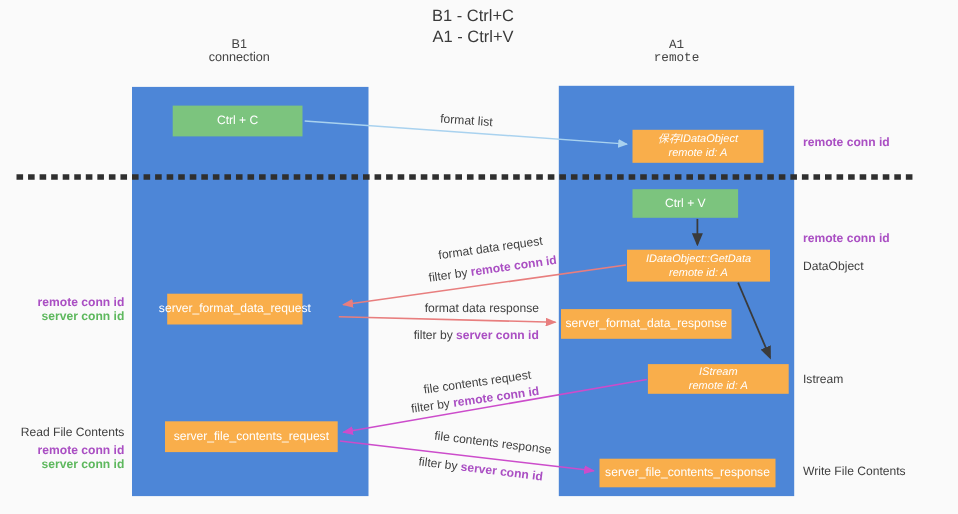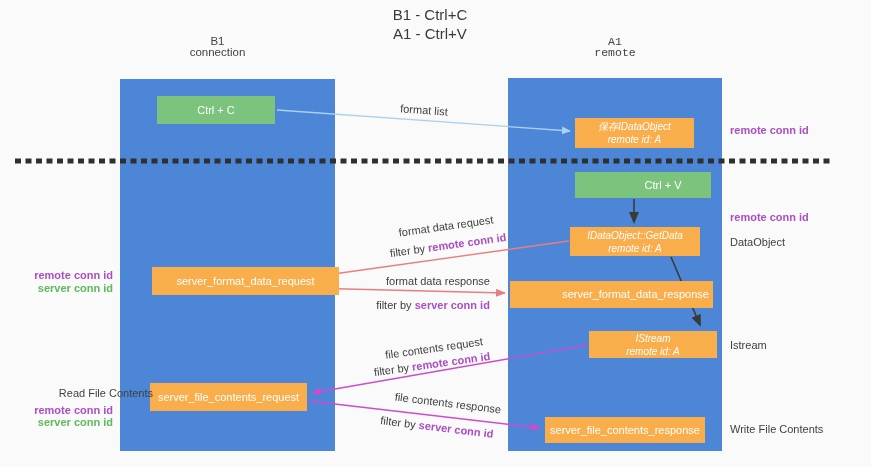--- a/index.html
+++ b/index.html
@@ -90,53 +90,53 @@
 
   <div class="abs node green" style="left:157px;top:96px;width:118px;height:28px;">
     <span>Ctrl + C</span>
   </div>
 
   <div class="abs node orange two-line" style="left:575px;top:118px;width:119px;height:30px;">
     <span>保存IDataObject</span>
     <span>remote id: A</span>
   </div>
 
-  <div class="abs node green" style="left:575px;top:172px;width:96px;height:26px;padding-left:40px;">
+  <div class="abs node green" style="left:575px;top:172px;width:96px;height:26px;">
     <span>Ctrl + V</span>
   </div>
 
   <div class="abs node orange two-line" style="left:570px;top:227px;width:130px;height:29px;">
     <span>IDataObject::GetData</span>
     <span>remote id: A</span>
   </div>
 
-  <div class="abs node orange" style="left:152px;top:267px;width:187px;height:28px;">
+  <div class="abs node orange" style="left:152px;top:267px;width:123px;height:28px;">
     <span>server_format_data_request</span>
   </div>
 
-  <div class="abs node orange" style="left:510px;top:281px;width:155px;height:27px;padding-left:48px;">
+  <div class="abs node orange" style="left:510px;top:281px;width:155px;height:27px;">
     <span>server_format_data_response</span>
   </div>
 
   <div class="abs node orange two-line" style="left:589px;top:331px;width:128px;height:27px;">
     <span>IStream</span>
     <span>remote id: A</span>
   </div>
 
   <div class="abs node orange" style="left:150px;top:383px;width:157px;height:28px;">
     <span>server_file_contents_request</span>
   </div>
 
   <div class="abs node orange" style="left:545px;top:417px;width:160px;height:26px;">
     <span>server_file_contents_response</span>
   </div>
 
   <div class="abs side-label left-side purple" style="top:269px;">remote conn id</div>
   <div class="abs side-label left-side green-text" style="top:282px;">server conn id</div>
-  <div class="abs side-label left-side plain" style="top:387px;margin-left:40px;">Read File Contents</div>
+  <div class="abs side-label left-side plain" style="top:387px;">Read File Contents</div>
   <div class="abs side-label left-side purple" style="top:404px;">remote conn id</div>
   <div class="abs side-label left-side green-text" style="top:416px;">server conn id</div>
 
   <div class="abs side-label right-side purple" style="top:124px;">remote conn id</div>
   <div class="abs side-label right-side purple" style="top:211px;">remote conn id</div>
   <div class="abs side-label right-side plain" style="top:236px;">DataObject</div>
   <div class="abs side-label right-side plain" style="top:339px;">Istream</div>
   <div class="abs side-label right-side plain" style="top:423px;">Write File Contents</div>
 
   <div class="abs flow-label rot-sl" style="left:424px;top:110px;">format list</div>

